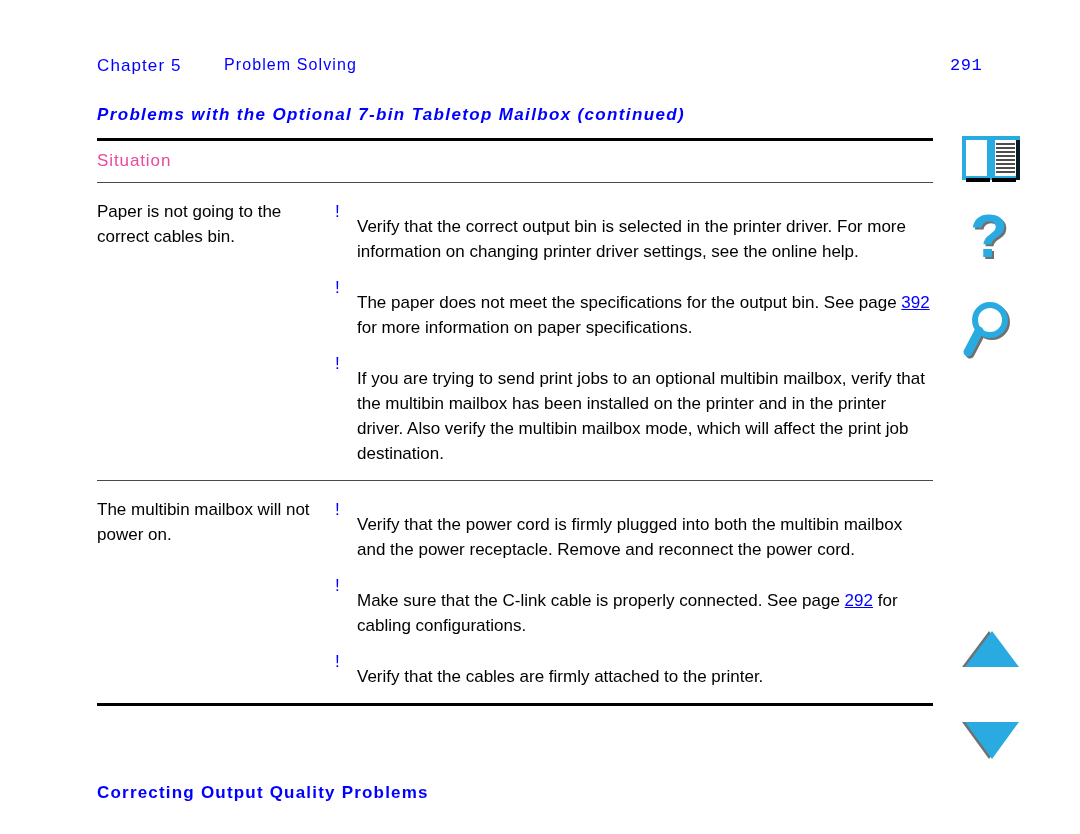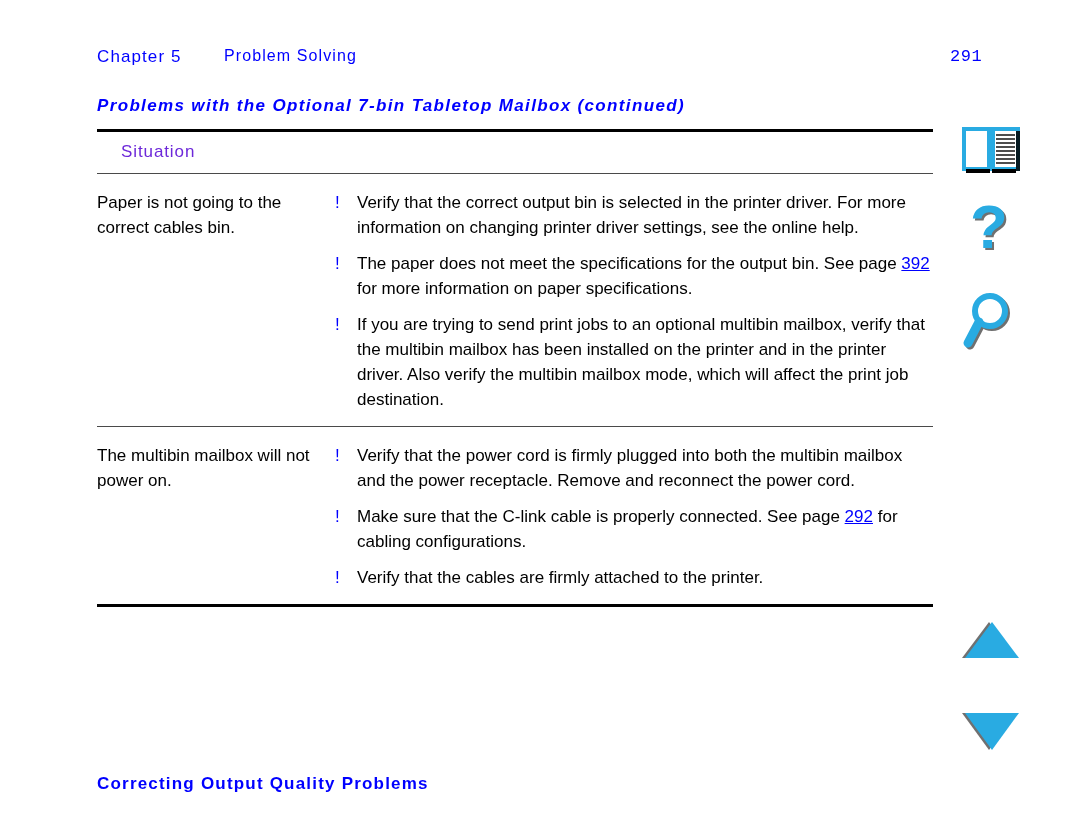--- a/index.html
+++ b/index.html
@@ -11,21 +11,21 @@
     width: 1080px;
     height: 834px;
     position: relative;
     font-family: "Liberation Sans", sans-serif;
     color: #000000;
     overflow: hidden;
   }
 
   .page {
     position: absolute;
-    left: 0; top: 3px;
+    left: 0; top: 12px;
     width: 1080px;
     height: 617px;
   }
 
   
   .running-header {
     position: absolute;
     left: 97px;
     top: 44px;
     width: 880px;
@@ -98,24 +98,23 @@
     padding: 10px 0 11px 0;
   }
   .col-situation {
     width: 238px;
     flex: 0 0 238px;
   }
   .col-solution {
     flex: 1 1 auto;
   }
   .head-cell {
-    color: #6d28d9;
+    color: #ec4899;
     font-size: 17px;
     letter-spacing: 0.9px;
-    margin-left: 24px;
   }
 
   .body-row {
     display: flex;
     padding: 16px 0 14px 0;
   }
   .situation-text {
     font-size: 17px;
     line-height: 25px;
     color: #000000;
@@ -137,20 +136,21 @@
     color: #0000ff;
     font-size: 17px;
     line-height: 25px;
     font-weight: normal;
   }
   .solution-text {
     font-size: 17px;
     line-height: 25px;
     color: #000000;
     max-width: 578px;
+    margin-top: 15px;
   }
   .xref {
     color: #0000ff;
     text-decoration: underline;
   }
 
   
   .footer-link {
     position: absolute;
     left: 97px;

